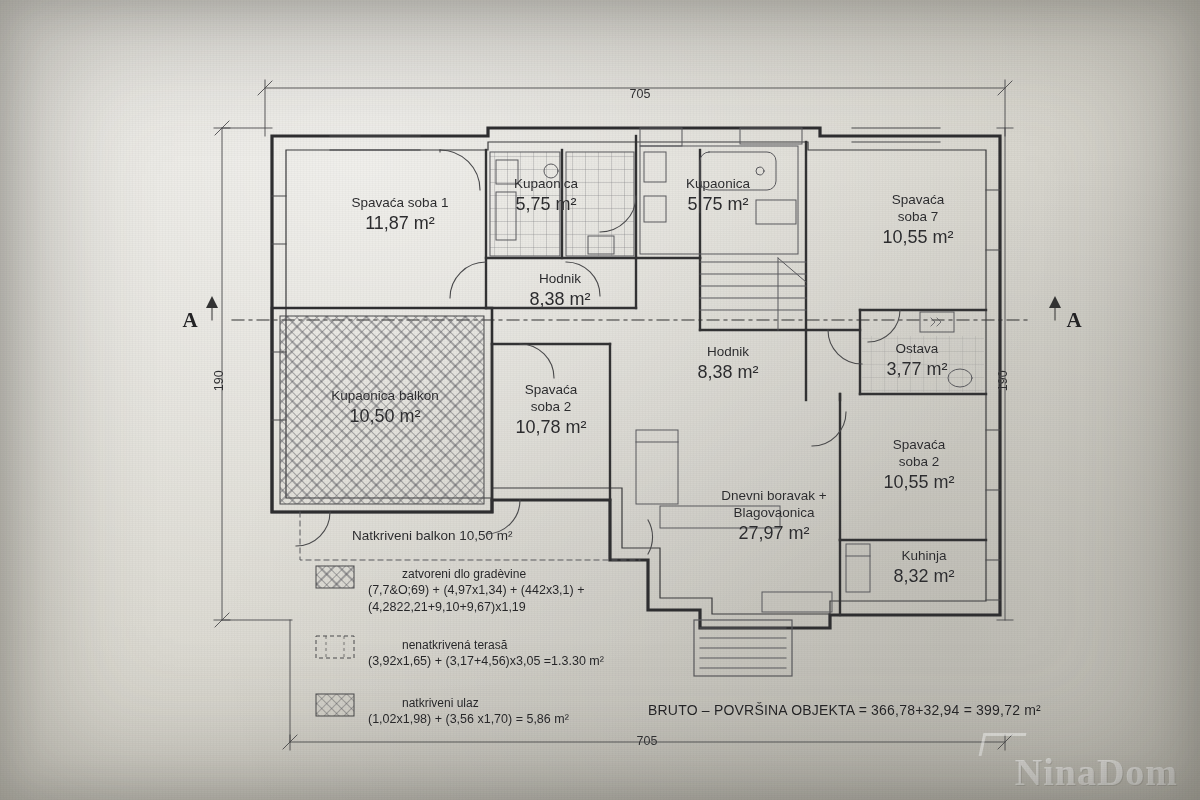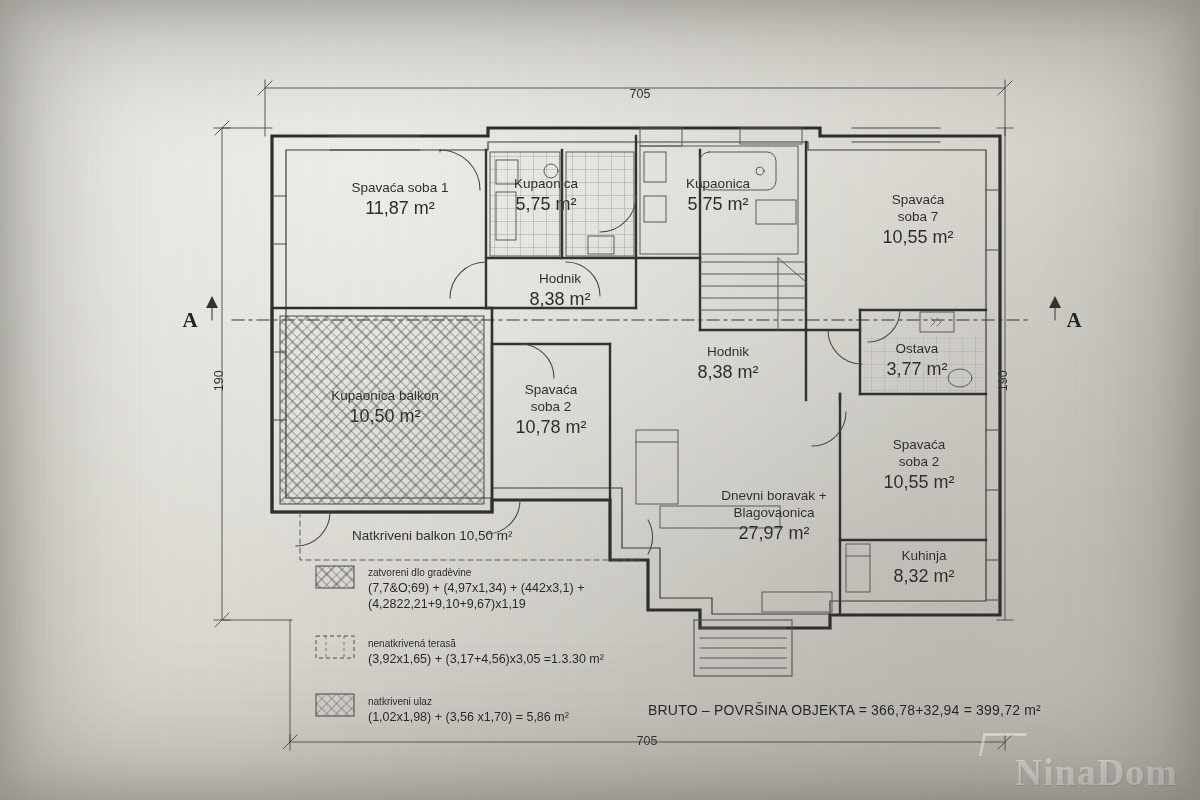--- a/index.html
+++ b/index.html
@@ -31,21 +31,21 @@
   .lbl{
     position:absolute;color:#2c2c2e;text-align:center;
     font-family:"Liberation Sans", sans-serif;
     line-height:1.25;white-space:nowrap;
     text-shadow:0 0 1px rgba(255,255,255,0.35);
   }
   .rm{font-size:13.5px;}
   .rm .a{font-size:18px;}
   .dim{font-size:12.5px;color:#2f2f31;}
   .legend{font-size:12.5px;color:#262628;text-align:left;line-height:1.35;white-space:nowrap;}
-  .legend .t{font-size:10px;}
+  .legend .t{font-size:12px;margin-left:34px;}
   .bruto{font-size:14px;color:#232325;letter-spacing:.2px;white-space:nowrap;}
   .axis{font-family:"Liberation Serif", serif;font-size:21px;font-weight:bold;color:#232325;}
   .wm{
     position:absolute;right:22px;bottom:6px;
     font-family:"Liberation Serif", serif;font-size:38px;font-weight:bold;
     color:rgba(255,255,255,0.60);
     text-shadow:1px 1px 0 rgba(0,0,0,0.10);
     letter-spacing:1px;
   }
   .wm .d{color:rgba(255,255,255,0.62);}
@@ -237,21 +237,21 @@
     </g>
 
     <g>
       <rect x="316" y="566" width="38" height="22" fill="url(#crossHatch)" stroke="#4a4a4c" stroke-width="1"></rect>
       <rect x="316" y="636" width="38" height="22" fill="none" stroke="#4a4a4c" stroke-width="1" stroke-dasharray="4 3"></rect>
       <path d="M326 636 V658 M344 636 V658" stroke="#4a4a4c" stroke-width="0.7" stroke-dasharray="3 3"></path>
       <rect x="316" y="694" width="38" height="22" fill="url(#fineHatch)" stroke="#4a4a4c" stroke-width="1"></rect>
     </g>
   </svg>
 
-  <div class="lbl rm" style="left:300px;top:180px;width:200px;">
+  <div class="lbl rm" style="left:300px;top:195px;width:200px;">
     <div>Spavaća soba 1</div>
     <div class="a">11,87 m²</div>
   </div>
 
   <div class="lbl rm" style="left:468px;top:176px;width:156px;">
     <div>Kupaonica</div>
     <div class="a">5,75 m²</div>
   </div>
 
   <div class="lbl rm" style="left:640px;top:176px;width:156px;">

